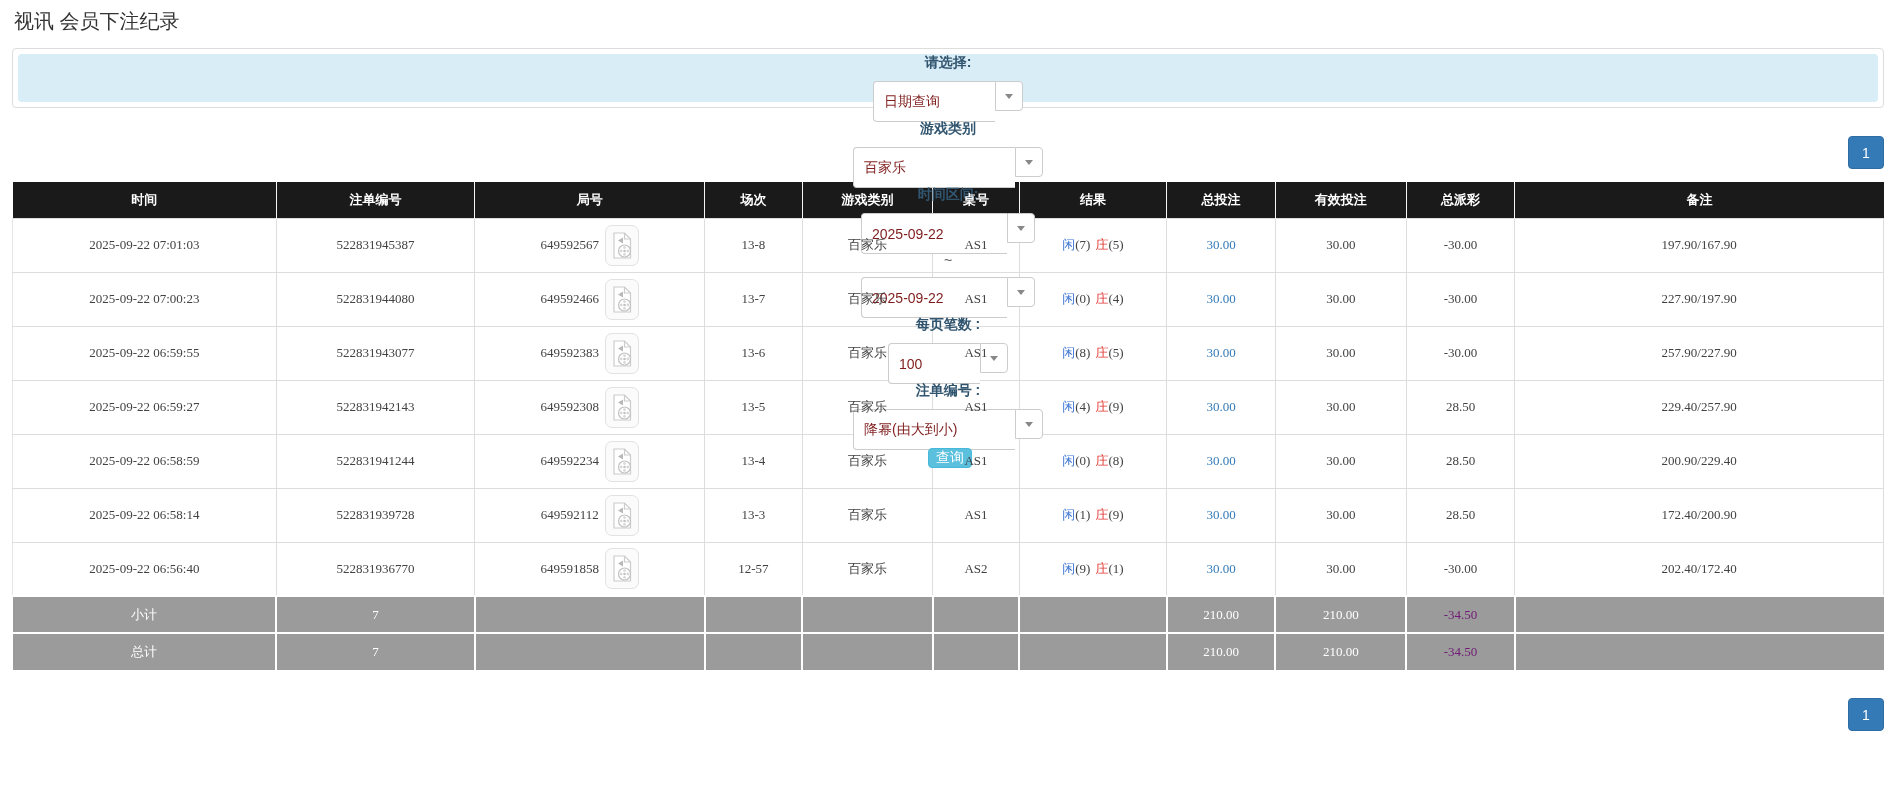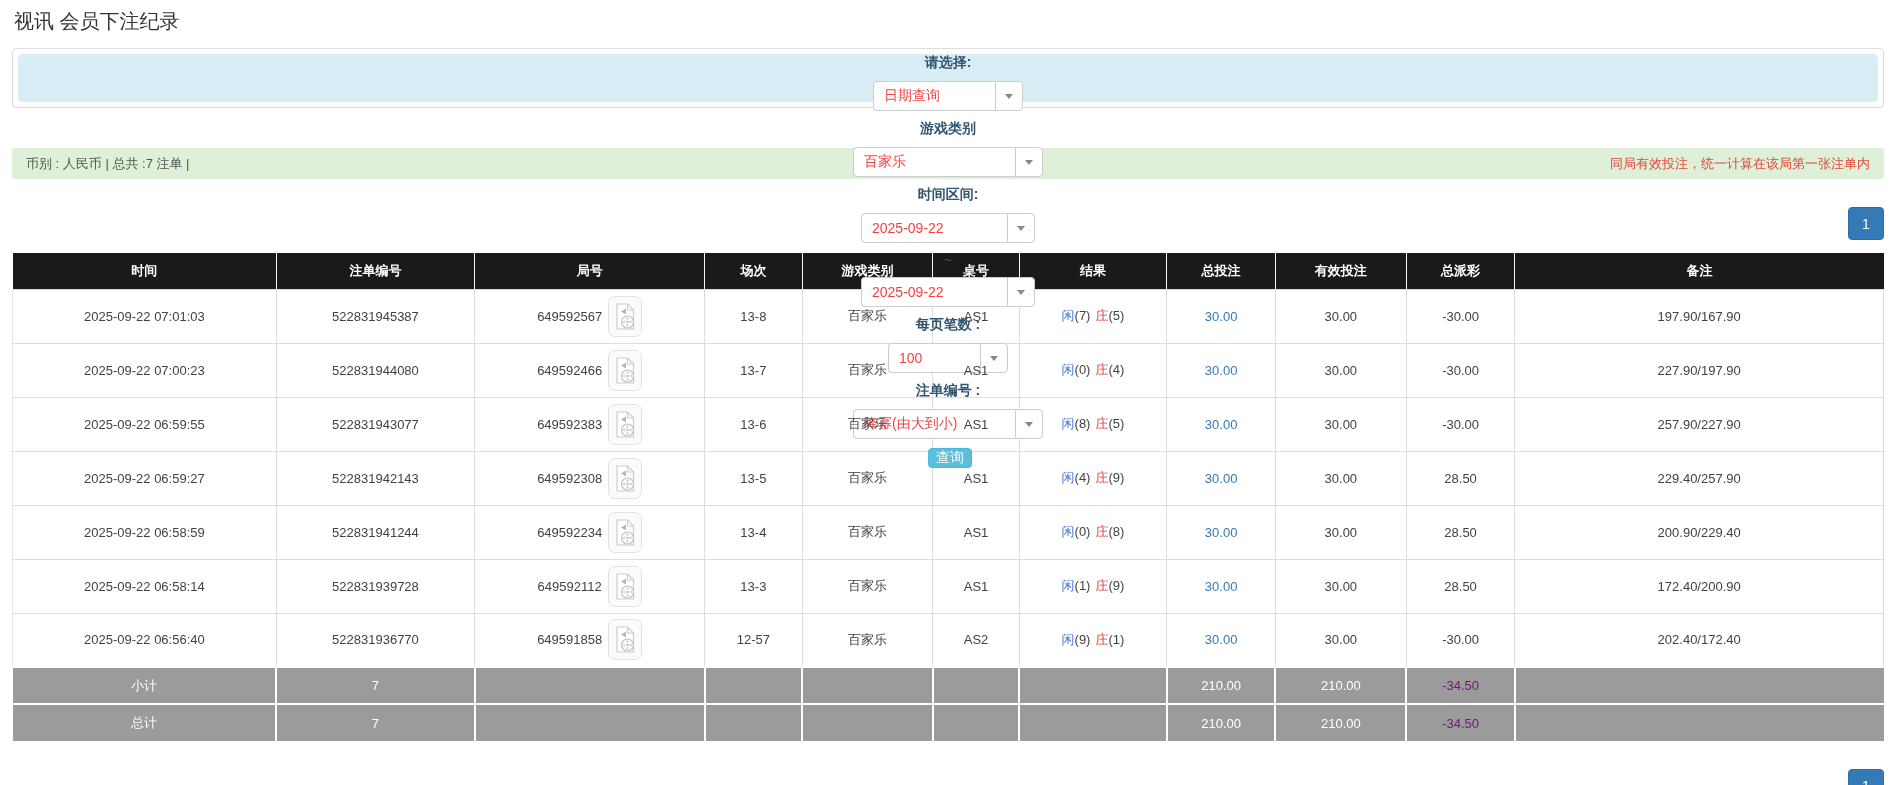--- a/index.html
+++ b/index.html
@@ -17,22 +17,22 @@
   
   .filter-panel { border: 1px solid #ddd; border-radius: 4px; padding: 5px; }
   .filter-bar {
     background: #d9edf7; border-radius: 4px; height: 48px;
     display: flex; align-items: center; gap: 9px; padding: 0 14px; flex-direction: column;
   }
   .flabel { font-size: 14px; font-weight: bold; color: #31556f; white-space: nowrap; }
   .input-group { display: inline-flex; height: 30px; }
   .ig-text {
     background: #fff; border: 1px solid #ccc; border-right: none;
-    border-radius: 4px 0 0 4px; font-size: 14px; color: #ef4444;
-    display: inline-flex; align-items: center; padding: 0 10px; height: 30px;
+    border-radius: 4px 0 0 4px; font-size: 14px; color: #7f1d1d;
+    display: inline-flex; align-items: center; padding: 0 10px; height: 41px;
     white-space: nowrap; overflow: hidden;
   }
   .ig-btn {
     width: 28px; height: 30px; background: #fff; border: 1px solid #ccc;
     border-radius: 0 4px 4px 0; cursor: pointer;
     display: inline-flex; align-items: center; justify-content: center;
   }
   .caret { width: 0; height: 0; border-left: 4px solid transparent; border-right: 4px solid transparent; border-top: 5px solid #888; }
   .w-select .ig-text { width: 122px; }
   .w-game .ig-text { width: 162px; }
@@ -58,21 +58,21 @@
   .pager { display: flex; justify-content: flex-end; }
   .pager-top { margin-top: 28px; }
   .pager-bottom { margin-top: 28px; }
   .page-btn {
     min-width: 36px; height: 33px; background: #337ab7; color: #fff;
     border: 1px solid #2e6da4; border-radius: 4px; font-size: 14px; cursor: pointer;
     font-family: inherit;
   }
 
   
-  table.bet-table { width: 100%; border-collapse: collapse; margin-top: 13px; table-layout: fixed; }
+  table.bet-table { width: 100%; border-collapse: collapse; margin-top: 13px; table-layout: fixed; font-family: Liberation Serif, serif; }
   .bet-table th {
     background: #1a1a1a; color: #fff; font-size: 13px; font-weight: bold;
     height: 36px; border-right: 1px solid #f5f5f5; text-align: center;
   }
   .bet-table th:last-child { border-right: none; }
   .bet-table tbody td {
     height: 54px; font-size: 13px; color: #424242; text-align: center;
     border: 1px solid #ddd; background: #fff; vertical-align: middle;
   }
   .bet-table tbody td:first-child { border-left: 1px solid #e5e5e5; }
@@ -153,24 +153,20 @@
         <span class="ig-text">降幂(由大到小)</span>
         <button class="ig-btn">
             <span class="caret"></span>
           </button>
       </div>
 
       <button class="query-btn">查询</button>
     </div>
   </div>
 
-  <div class="summary-bar">
-    <span>币别 : 人民币 | 总共 :7 注单 |</span>
-    <span class="summary-notice">同局有效投注，统一计算在该局第一张注单内</span>
-  </div>
 
   <div class="pager pager-top">
     <button class="page-btn">1</button>
   </div>
 
   <table class="bet-table">
     <colgroup>
       <col class="c-time">
         <col class="c-betid">
         <col class="c-round">

